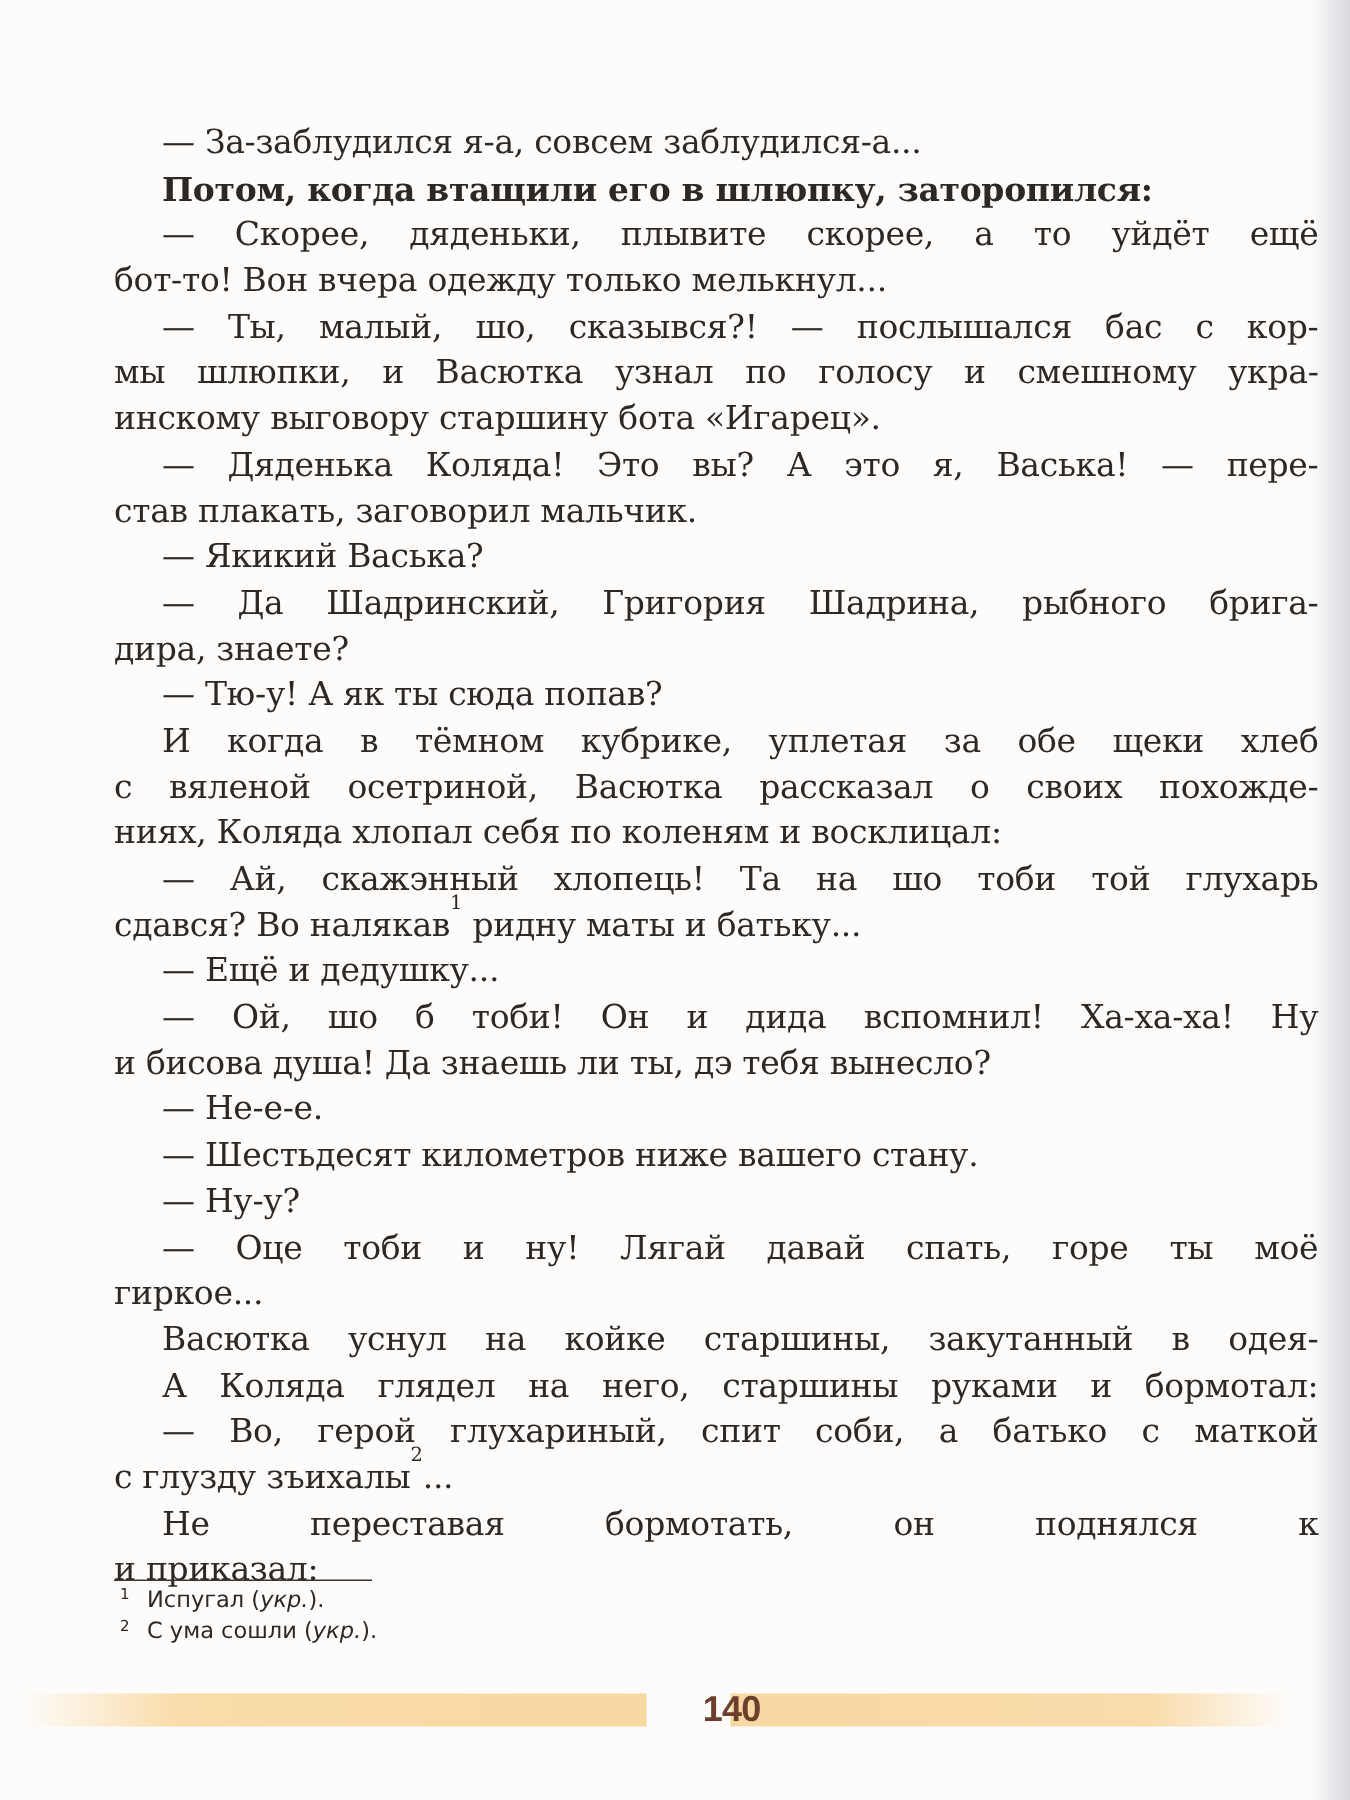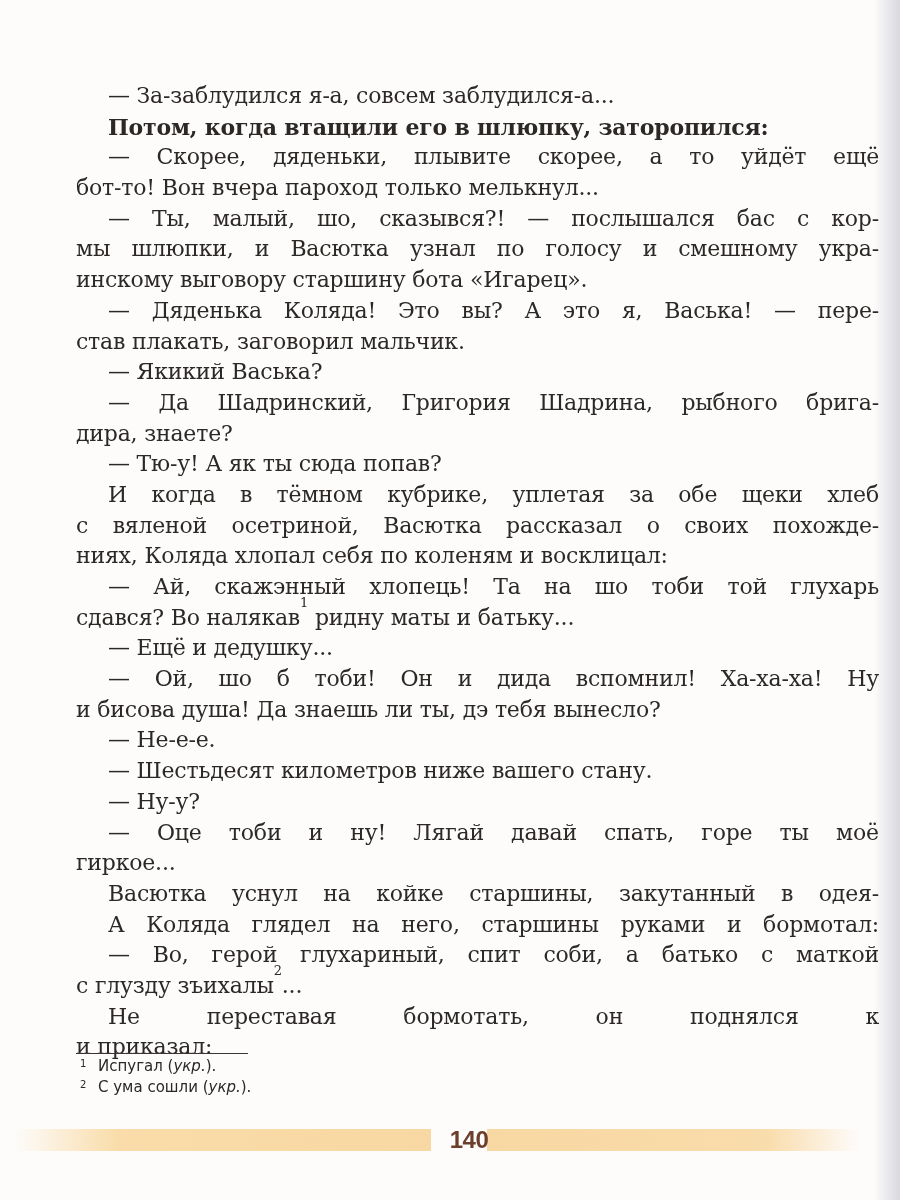--- a/index.html
+++ b/index.html
@@ -39,21 +39,21 @@
   }
   .bar-left {
     left: 14px; width: 417px;
     background: linear-gradient(to right, rgba(250,218,160,0) 0%, #f9dca9 25%, #f8d8a2 100%);
   }
   .bar-right {
     left: 487px; width: 373px;
     background: linear-gradient(to right, #f8d8a2 0%, #f9dcab 75%, rgba(250,222,170,0) 100%);
   }
   .page-num {
-    position: absolute; top: 1126px; left: 431px; width: 76px; text-align: center;
+    position: absolute; top: 1126px; left: 431px; width: 76px; text-align: right;
     font-family: "Liberation Sans", "DejaVu Sans", sans-serif;
     font-weight: bold; font-size: 24px; color: #6b3f2c; letter-spacing: -0.5px;
   }
 </style>
 </head>
 <body>
 
 <div class="gutter"></div>
 
 <div class="text" id="text-body">
@@ -68,21 +68,21 @@
       <span>Скорее,</span>
       <span>дяденьки,</span>
       <span>плывите</span>
       <span>скорее,</span>
       <span>а</span>
       <span>то</span>
       <span>уйдёт</span>
       <span>ещё</span>
     </div>
     <div class="line">
-      <span style="white-space: pre;">бот-то! Вон вчера пароход только мелькнул...</span>
+      <span style="white-space: pre;">бот-то! Вон вчера одежду только мелькнул...</span>
     </div>
     <div class="line indent just">
       <span>—</span>
       <span>Ты,</span>
       <span>малый,</span>
       <span>шо,</span>
       <span>сказывся?!</span>
       <span>—</span>
       <span>послышался</span>
       <span>бас</span>

